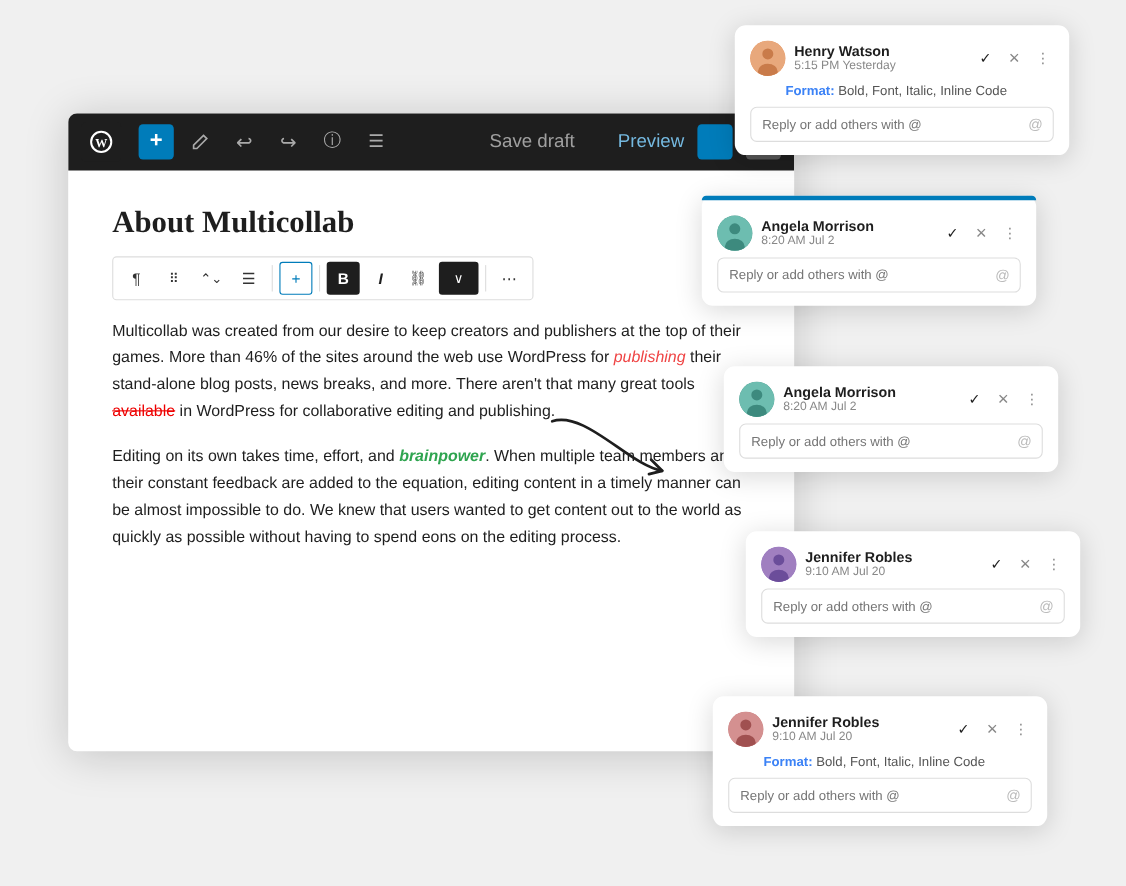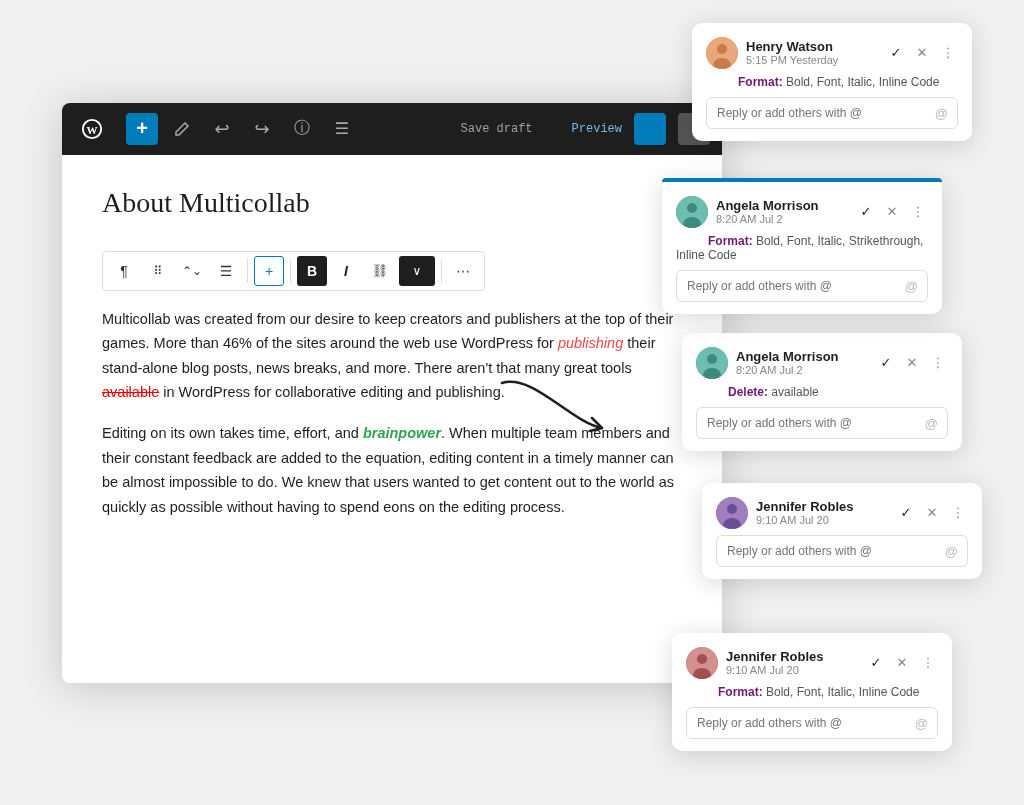--- a/index.html
+++ b/index.html
@@ -81,41 +81,40 @@
 
     .wp-toolbar-right {
       margin-left: auto;
       display: flex;
       align-items: center;
       gap: 12px;
     }
 
     .wp-toolbar-right a {
       color: #a0a0a0;
-      font-size: 12px;
+      font-size: 17px;
       text-decoration: none;
       cursor: pointer;
-      font-family: Liberation Mono, monospace;
     }
 
     .wp-toolbar-right a.blue {
       color: #75b9e0;
       padding-left: 27px;
     }
 
     .wp-content {
       padding: 32px 40px;
       overflow: hidden;
     }
 
     .wp-title {
       font-size: 28px;
-      font-weight: 400;
+      font-weight: 700;
       color: #1e1e1e;
-      margin-bottom: 32px;
+      margin-bottom: 14px;
       font-family: Georgia, serif;
     }
 
     .block-toolbar {
       display: flex;
       align-items: center;
       gap: 4px;
       margin-bottom: 16px;
       padding: 4px 6px;
       border: 1px solid #ddd;
@@ -202,21 +201,21 @@
       z-index: 10;
       pointer-events: none;
     }
 
     
     .comment-card {
       position: absolute;
       background: #fff;
       border-radius: 10px;
       box-shadow: 0 4px 24px rgba(0,0,0,0.15);
-      width: 280px;
+      width: 304px;
       padding: 14px 14px 12px;
       z-index: 5;
     }
 
     .comment-card.card-1 {
       right: 20px;
       top: 0px;
       z-index: 8;
     }
 
@@ -306,21 +305,21 @@
     .action-icon.check { color: #1e1e1e; }
 
     .comment-format {
       font-size: 12px;
       color: #555;
       margin-bottom: 8px;
     }
 
     .comment-format strong {
       font-weight: 600;
-      color: #701a75;
+      color: #3b82f6;
       padding-left: 32px;
     }
 
     .reply-input {
       width: 100%;
       border: 1px solid #ddd;
       border-radius: 6px;
       padding: 8px 10px;
       font-size: 12px;
       color: #aaa;
@@ -468,23 +467,20 @@
       <div class="comment-meta">
         <div class="comment-author">Angela Morrison</div>
         <div class="comment-time">8:20 AM Jul 2</div>
       </div>
       <div class="comment-actions">
         <span class="action-icon check">✓</span>
         <span class="action-icon">✕</span>
         <span class="action-icon">⋮</span>
       </div>
     </div>
-    <div class="comment-format">
-      <strong>Format:</strong> <span>Bold, Font, Italic, Strikethrough, Inline Code</span>
-    </div>
     <div class="reply-input-container">
       <input type="text" class="reply-input" placeholder="Reply or add others with @" style="">
       <span class="reply-at">@</span>
     </div>
   </div>
 
   <div class="comment-card card-3">
     <div class="comment-header">
       <div class="avatar teal">
         <svg viewBox="0 0 32 32" width="32" height="32">
@@ -496,23 +492,20 @@
       <div class="comment-meta">
         <div class="comment-author">Angela Morrison</div>
         <div class="comment-time">8:20 AM Jul 2</div>
       </div>
       <div class="comment-actions">
         <span class="action-icon check">✓</span>
         <span class="action-icon">✕</span>
         <span class="action-icon">⋮</span>
       </div>
     </div>
-    <div class="comment-format">
-      <strong>Delete:</strong> <span>available</span>
-    </div>
     <div class="reply-input-container">
       <input type="text" class="reply-input" placeholder="Reply or add others with @" style="">
       <span class="reply-at">@</span>
     </div>
   </div>
 
   <div class="comment-card card-4">
     <div class="comment-header">
       <div class="avatar purple">
         <svg viewBox="0 0 32 32" width="32" height="32">

